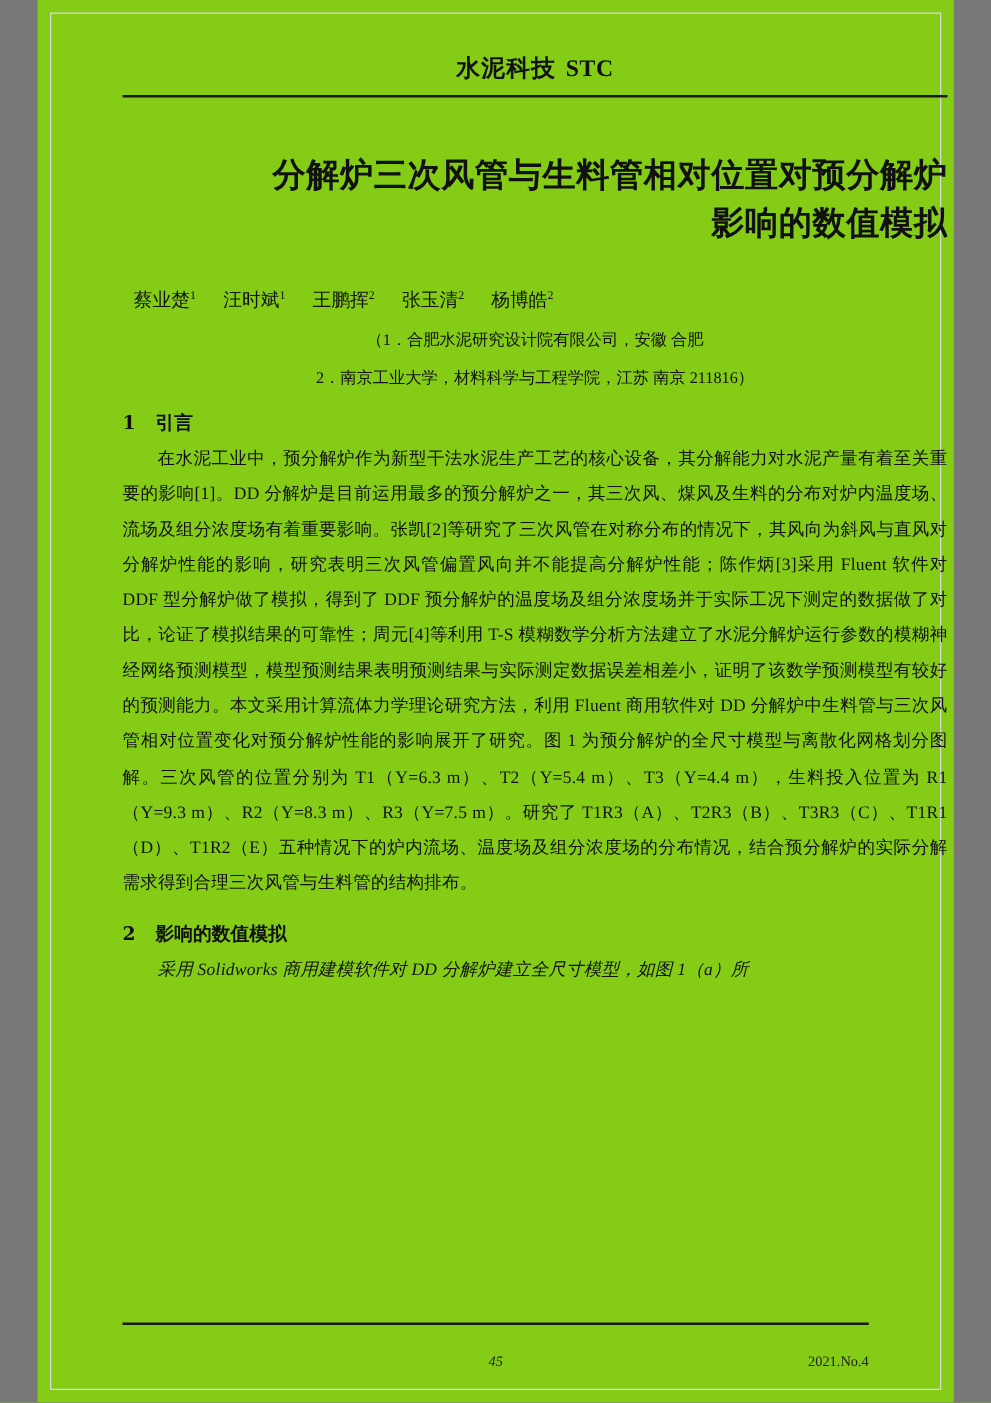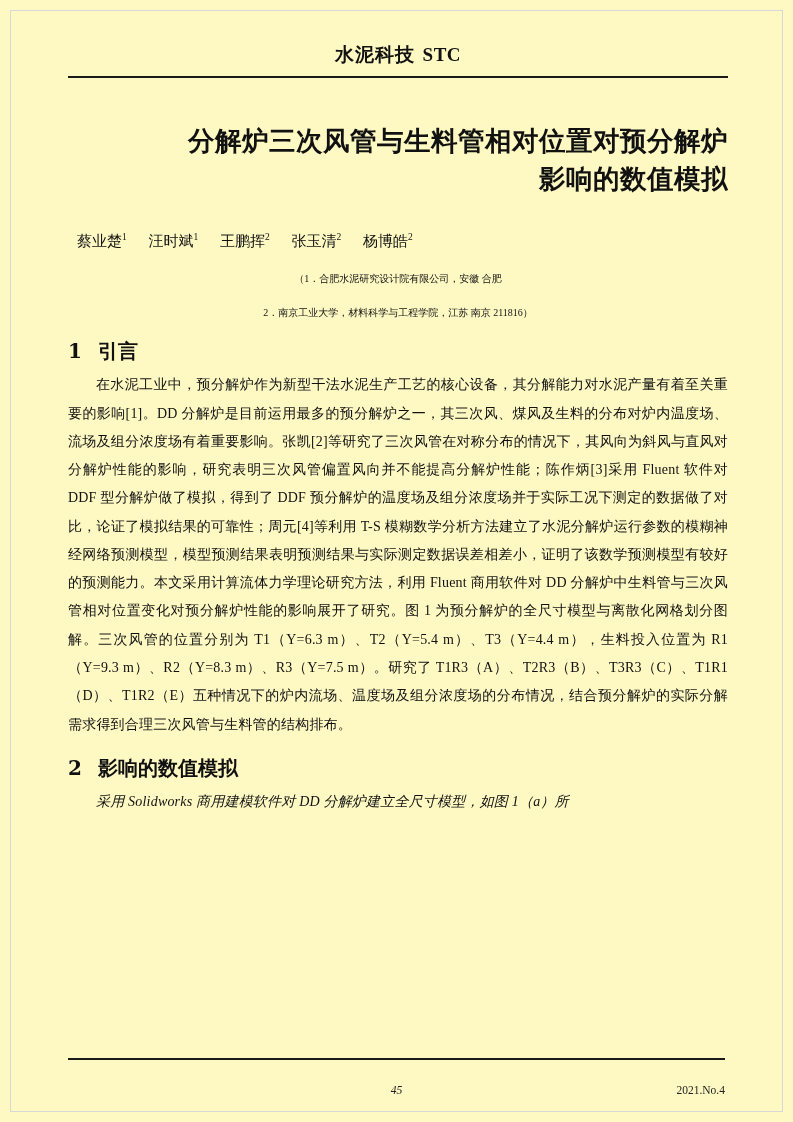--- a/index.html
+++ b/index.html
@@ -2,23 +2,23 @@
 <html><head>
 <meta charset="utf-8">
 <style>
   html, body {
     margin: 0;
     padding: 0;
     background: #787878;
   }
   .page {
     position: relative;
-    width: 793px;
+    width: 733px;
     height: 1122px;
-    background: #fef9c3;
+    background: #84cc16;
     margin: 0 auto;
     overflow: hidden;
     font-family: "Liberation Serif", "DejaVu Serif", serif;
     color: #111111;
     box-sizing: border-box;
   }
   
   .page-frame {
     position: absolute;
     left: 10px;
@@ -66,29 +66,29 @@
   .authors {
     margin-top: 30px;
     text-align: left;
     font-size: 15px;
     line-height: 1.7;
   }
   .authors .name { margin: 0 9px; }
   sup { font-size: 9.5px; vertical-align: super; }
   .affil {
     text-align: center;
-    font-size: 10px;
+    font-size: 13px;
     line-height: 1.8;
-    margin-top: 16px;
+    margin-top: 6px;
   }
   
   .sec {
     margin-top: 16px;
     margin-bottom: 6px;
-    font-size: 20px;
+    font-size: 15px;
     font-weight: 700;
     font-family: "DejaVu Serif", "Liberation Serif", serif;
   }
   .sec .num { margin-right: 16px; }
   
   p.body {
     margin: 0;
     font-size: 14px;
     line-height: 2.02;
     text-align: justify;

